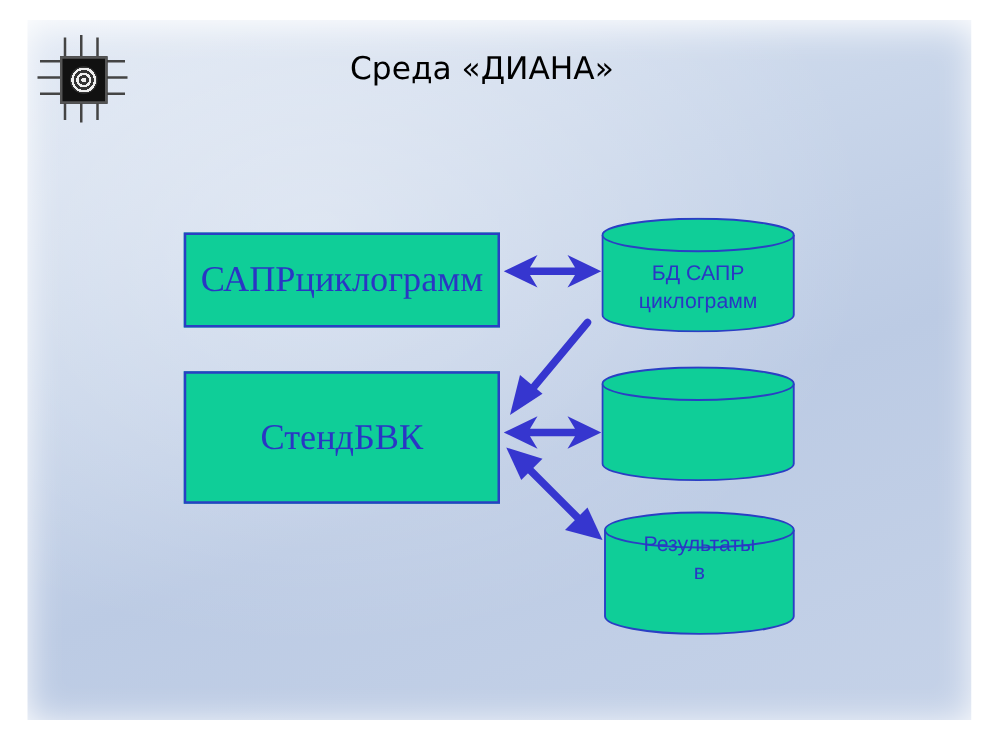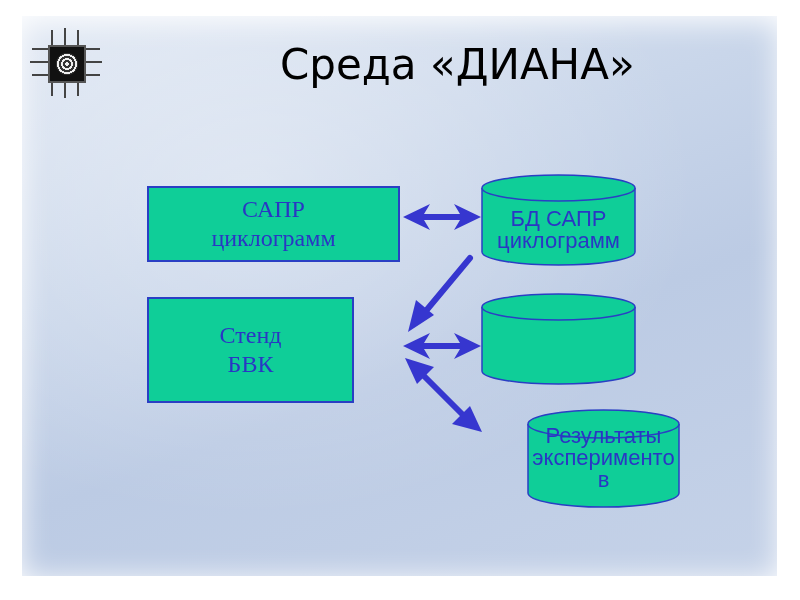--- a/index.html
+++ b/index.html
@@ -8,26 +8,26 @@
       background:
         radial-gradient(ellipse at 30% 30%, rgba(255,255,255,0.35), rgba(255,255,255,0) 60%),
         linear-gradient(160deg,#dfe7f3 0%,#c9d6ea 35%,#bccbe4 60%,#c5d2e8 100%);
       filter:blur(0.5px);}
   .bg-fade{position:absolute;left:0;top:0;width:800px;height:600px;pointer-events:none;
       box-shadow:inset 0 0 30px 20px #ffffff;}
   .chip{position:absolute;left:48px;top:45px;width:34px;height:34px;background:#111;border:2px solid #555;}
   .chip-inner{position:absolute;left:6px;top:6px;width:22px;height:22px;border-radius:50%;
       background:repeating-radial-gradient(circle,#eee 0 2px,#333 2px 4px);}
   .pin{position:absolute;background:#444;}
-  .title{position:absolute;left:280px;top:40px;font-size:42px;color:#000;white-space:nowrap;font-family:"DejaVu Sans",sans-serif;}
+  .title{position:absolute;left:280px;top:40px;font-size:25px;color:#000;white-space:nowrap;font-family:"DejaVu Sans",sans-serif;}
   .box{position:absolute;background:#0fce98;border:2px solid #2a3fc4;box-sizing:border-box;
-      display:flex;flex-direction:column;align-items:center;justify-content:center;
-      font-family:"Liberation Serif",serif;color:#2a36c4;font-size:24px;line-height:29px;text-align:center;}
+      display:flex;flex-direction:row;align-items:center;justify-content:center;
+      font-family:"Liberation Serif",serif;color:#2a36c4;font-size:29px;line-height:29px;text-align:center;}
   .cyl{position:absolute;}
-  .cyl-label{position:absolute;left:0;width:100%;text-align:center;color:#2a36c4;font-size:22px;line-height:22px;font-family:"Liberation Sans",sans-serif;}
+  .cyl-label{position:absolute;left:0;width:100%;text-align:center;color:#2a36c4;font-size:17px;line-height:22px;font-family:"Liberation Sans",sans-serif;}
   svg{position:absolute;left:0;top:0;}
 </style>
 </head>
 <body>
 
 <div class="bg"></div>
 <div class="bg-fade"></div>
 
 <div>
   <div class="pin" style="left:51px;top:30px;width:2px;height:15px;"></div>
@@ -63,21 +63,21 @@
     <polygon points="482,432 452,424 470,406"></polygon>
     <polygon points="405,358 434,367 417,384"></polygon>
   </g>
 </svg>
 
 <div class="box" style="left:147px;top:186px;width:253px;height:76px;">
   <div>САПР</div>
   <div>циклограмм</div>
 </div>
 
-<div class="box" style="left:147px;top:297px;width:207px;height:106px;">
+<div class="box" style="left:147px;top:297px;width:253px;height:106px;">
   <div>Стенд</div>
   <div>БВК</div>
 </div>
 
 <div class="cyl" style="left:481px;top:174px;width:155px;height:92px;">
   <svg width="155" height="92">
     <path d="M1,14 L1,78 A76,13 0 0 0 154,78 L154,14" fill="#0fce98" stroke="#2a3fc4" stroke-width="1.5"></path>
     <ellipse cx="77.5" cy="14" rx="76.5" ry="13" fill="#0fce98" stroke="#2a3fc4" stroke-width="1.5"></ellipse>
   </svg>
   <div class="cyl-label" style="top:34px;">
@@ -86,23 +86,22 @@
   </div>
 </div>
 
 <div class="cyl" style="left:481px;top:293px;width:155px;height:92px;">
   <svg width="155" height="92">
     <path d="M1,14 L1,78 A76,13 0 0 0 154,78 L154,14" fill="#0fce98" stroke="#2a3fc4" stroke-width="1.5"></path>
     <ellipse cx="77.5" cy="14" rx="76.5" ry="13" fill="#0fce98" stroke="#2a3fc4" stroke-width="1.5"></ellipse>
   </svg>
 </div>
 
-<div class="cyl" style="left:483px;top:408px;width:153px;height:100px;margin-left:44px;">
+<div class="cyl" style="left:483px;top:408px;width:153px;height:100px;">
   <svg width="153" height="100">
     <path d="M1,16 L1,85 A75,14 0 0 0 152,85 L152,16" fill="#0fce98" stroke="#2a3fc4" stroke-width="1.5"></path>
     <ellipse cx="76.5" cy="16" rx="75.5" ry="14" fill="#0fce98" stroke="#2a3fc4" stroke-width="1.5"></ellipse>
   </svg>
   <div class="cyl-label" style="top:17px;">
     <div>Результаты</div>
-    <div>эксперименто</div>
     <div>в</div>
   </div>
 </div>
 
 </body></html>

